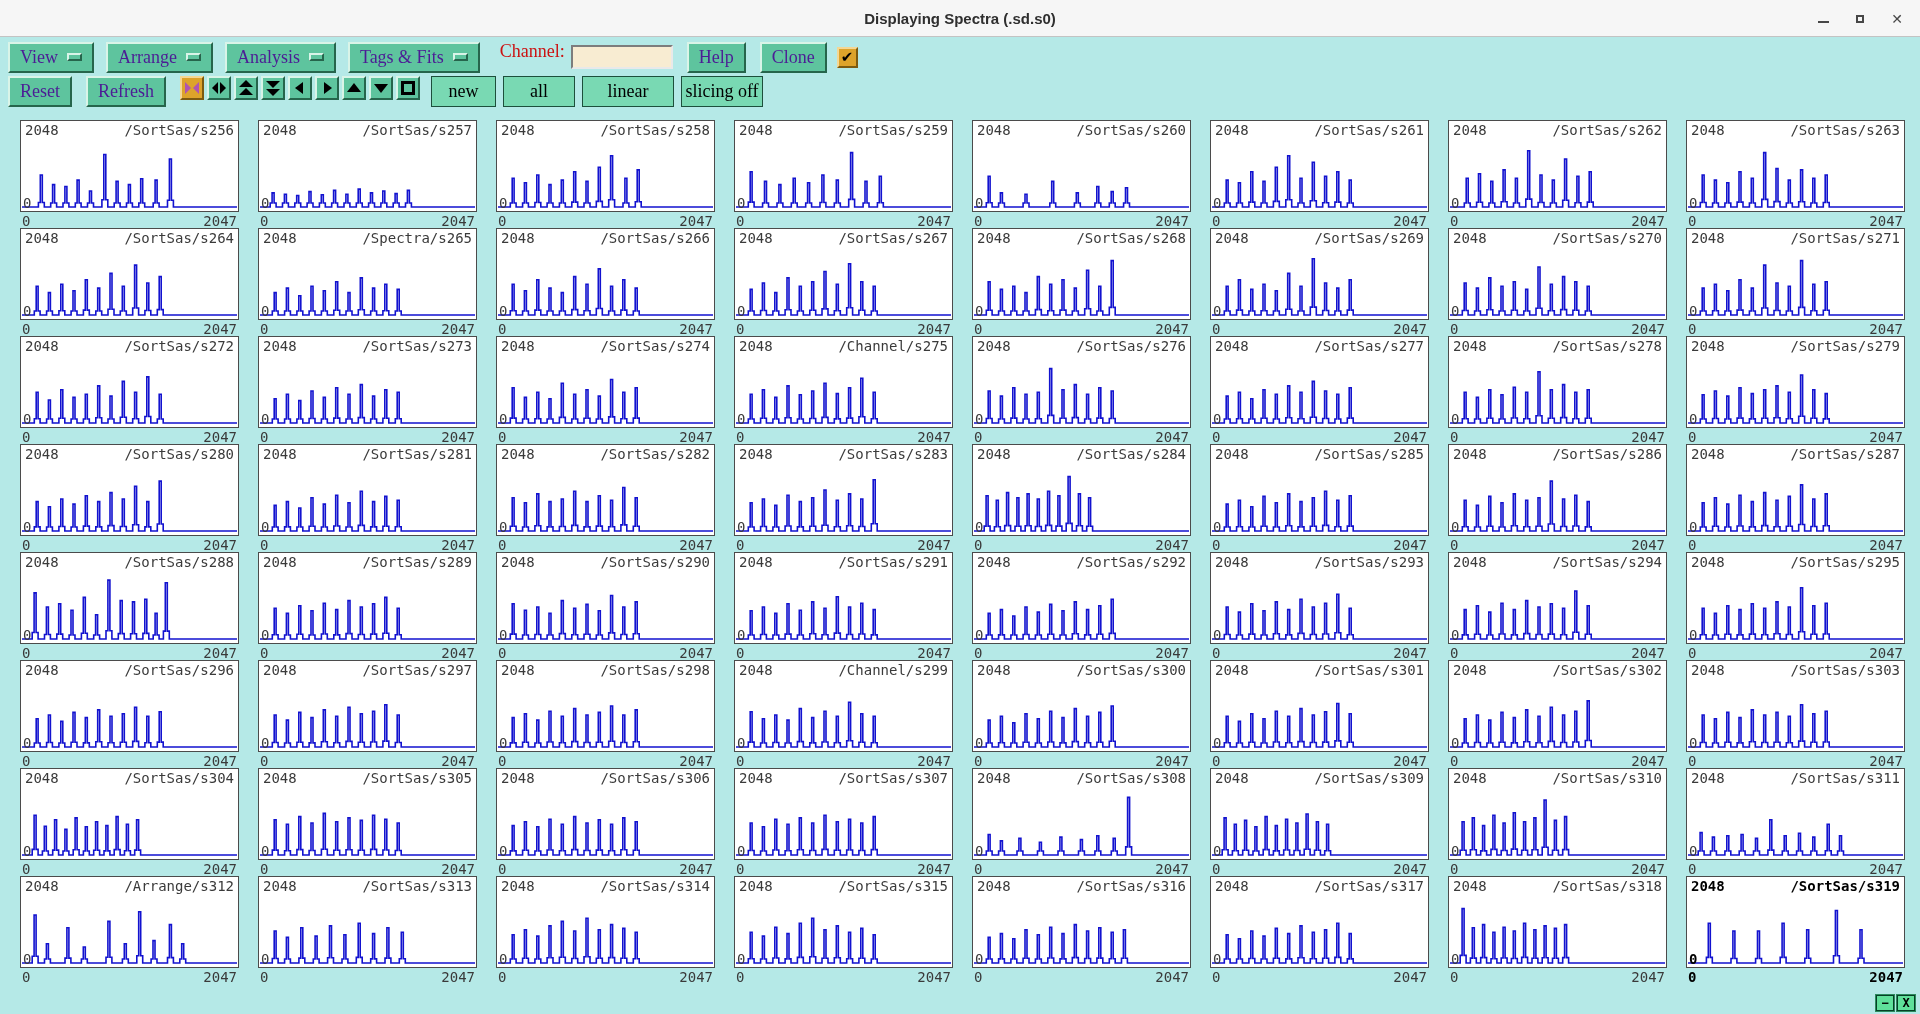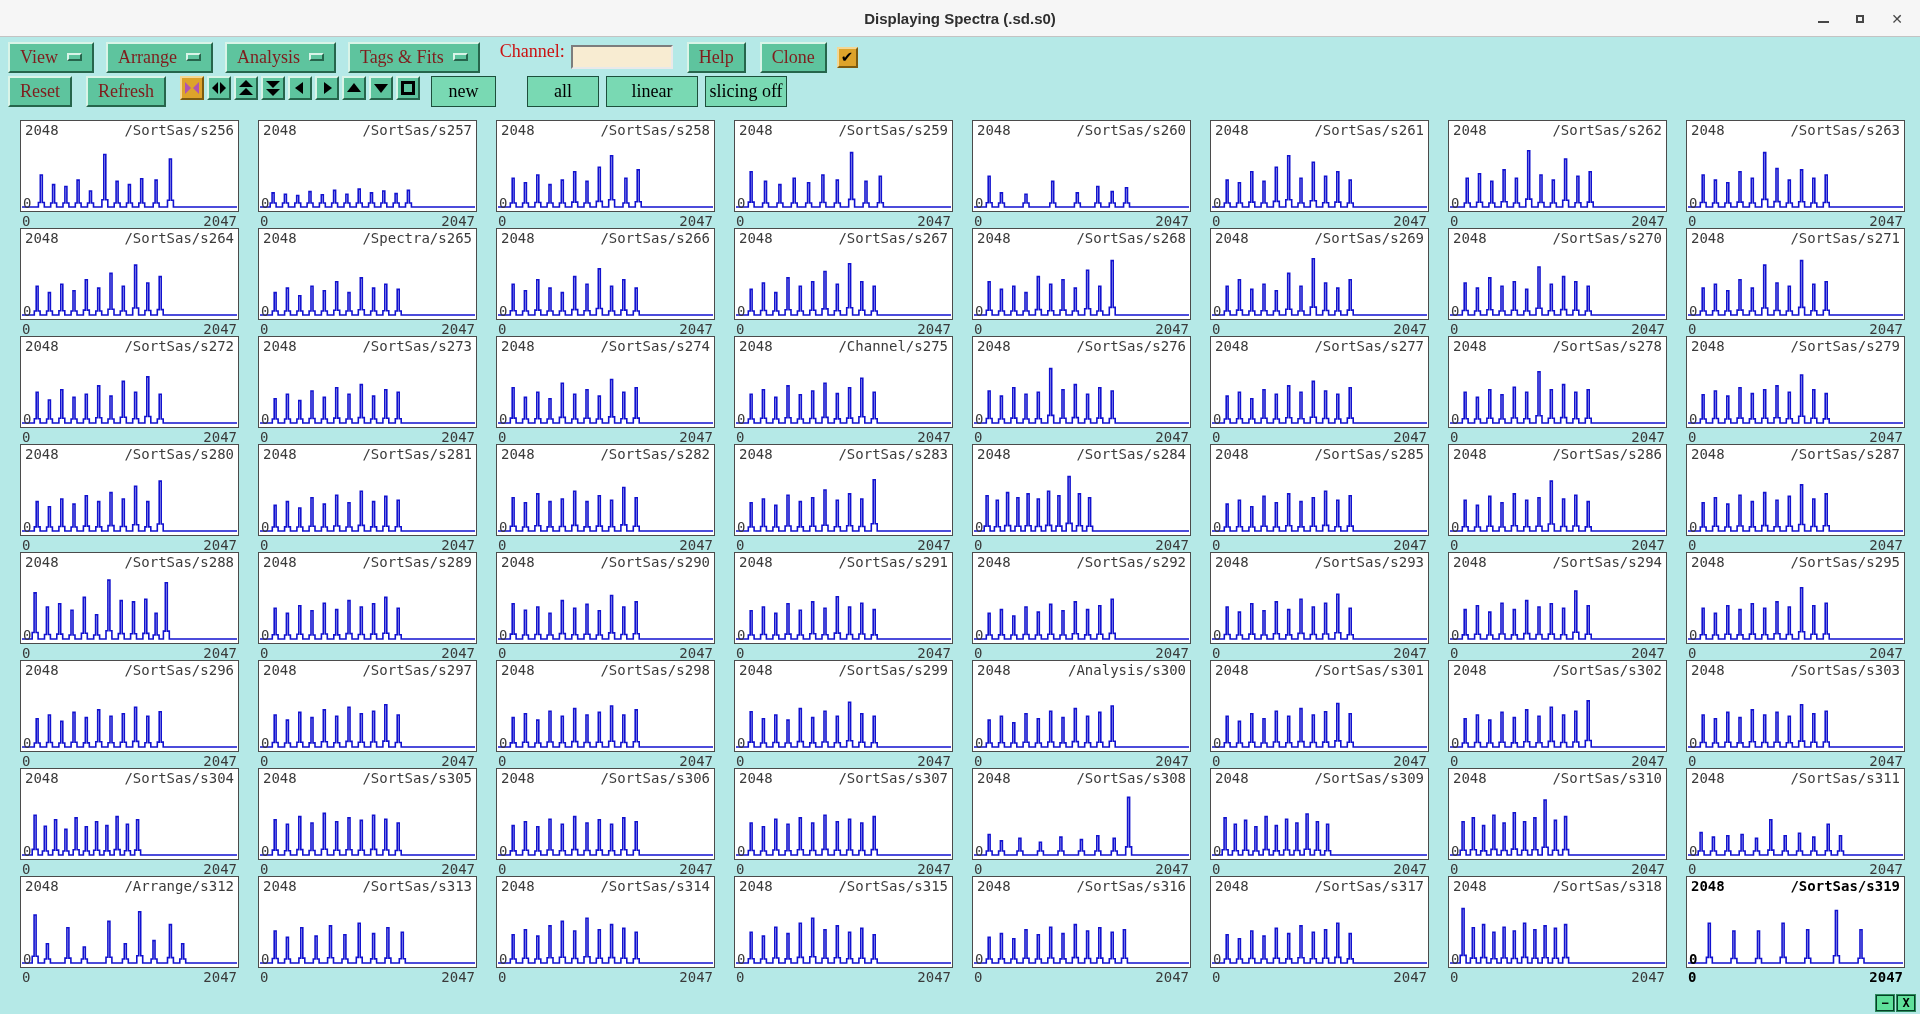--- a/index.html
+++ b/index.html
@@ -20,21 +20,21 @@
   .wc-max-box { width:8px; height:8px; border:2px solid #474747; }
   .wc-close-x { font-family:"DejaVu Sans", sans-serif; font-size:14px; font-weight:bold; color:#474747; line-height:1; }
 
   
   .app { position:absolute; left:0; top:38px; width:1920px; height:976px; background:#b5e9e7; }
 
   .menurow { position:absolute; left:8px; top:4px; height:30px; display:flex; align-items:center; }
   .toolrow { position:absolute; left:8px; top:38px; height:30px; display:flex; align-items:flex-start; }
 
   .btn { background:#5ec49e; border:2px solid; border-color:#d9f4e8 #26654c #26654c #d9f4e8;
-    color:#7f1d1d; font-family:"Liberation Serif", serif; font-size:18px; line-height:1;
+    color:#4c1d95; font-family:"Liberation Serif", serif; font-size:18px; line-height:1;
     padding:4px 10px 5px 10px; cursor:pointer; white-space:nowrap; }
   .menubtn { display:flex; align-items:center; gap:9px; margin-right:12px; }
   .mind { width:15px; height:8px; background:#5ec49e; border:2px solid;
     border-color:#d9f4e8 #26654c #26654c #d9f4e8; display:inline-block; }
 
   .channel-label { color:#cc1111; font-size:18px; margin:0 6px 12px 8px; }
   .channel-input { width:102px; height:24px; background:#f8ecd2; border:2px solid;
     border-color:#7d7d7d #e9e9e9 #e9e9e9 #7d7d7d; font-family:"DejaVu Sans Mono", monospace;
     font-size:14px; padding:0 4px; }
 
@@ -47,21 +47,21 @@
 
   .icobtn { width:24px; height:24px; background:#5ec49e; border:2px solid;
     border-color:#d9f4e8 #26654c #26654c #d9f4e8; display:flex; align-items:center;
     justify-content:center; margin-right:3px; cursor:pointer; padding:0; }
   .icobtn.orange { background:#dda32b; border-color:#f4d794 #7c5a10 #7c5a10 #f4d794; }
   .icobtn svg { display:block; }
 
   .flatbtn { background:#79d9b3; border:1px solid #1d4f3c; color:#000;
     font-family:"Liberation Serif", serif; font-size:18px; line-height:1;
     padding:5px 0 6px 0; text-align:center; cursor:pointer; margin-right:7px; }
-  .w-new { width:65px; } .w-all { width:72px;margin-left:24px; } .w-lin { width:92px; } .w-sli { width:82px; }
+  .w-new { width:65px; } .w-all { width:72px; } .w-lin { width:92px; } .w-sli { width:82px; }
 
   
   .grid { position:absolute; left:0; top:0; width:1920px; height:976px; }
   .cell { position:absolute; width:219px; font-family:"DejaVu Sans Mono", monospace;
     color:#3a3a3a; font-size:14px; }
   .plotbox { position:relative; width:219px; height:92px; background:#ffffff;
     border:1px solid #4b4b4b; cursor:pointer; }
   .plotbox svg { position:absolute; left:0; top:0; }
   .lbl-ymax { position:absolute; left:4px; top:1px; }
   .lbl-name { position:absolute; right:4px; top:1px; }
@@ -788,35 +788,35 @@
           <span class="">0</span>
           <span class="">2047</span>
         </div>
       </div>
       <div class="cell" style="left: 734px; top: 622px;">
         <div class="plotbox">
           <svg width="217" height="90" viewBox="0 0 217 90">
             <path d="M1 86 L13.3 86 L13.3 81.1 L15.2 81.1 L15.2 50.8 L17.1 50.8 L17.1 81.1 L19.1 81.1 L19.1 86 L25.6 86 L25.6 82.0 L27.4 82.0 L27.4 57.8 L29.4 57.8 L29.4 82.0 L31.4 82.0 L31.4 86 L37.9 86 L37.9 81.5 L39.8 81.5 L39.8 54.0 L41.8 54.0 L41.8 81.5 L43.8 81.5 L43.8 86 L50.1 86 L50.1 82.0 L52.0 82.0 L52.0 59.1 L54.0 59.1 L54.0 82.0 L56.0 82.0 L56.0 86 L62.4 86 L62.4 80.6 L64.3 80.6 L64.3 47.6 L66.3 47.6 L66.3 80.6 L68.3 80.6 L68.3 86 L74.8 86 L74.8 81.9 L76.7 81.9 L76.7 56.6 L78.7 56.6 L78.7 81.9 L80.7 81.9 L80.7 86 L87.0 86 L87.0 81.0 L89.0 81.0 L89.0 50.2 L91.0 50.2 L91.0 81.0 L93.0 81.0 L93.0 86 L99.3 86 L99.3 81.7 L101.3 81.7 L101.3 55.3 L103.3 55.3 L103.3 81.7 L105.3 81.7 L105.3 86 L111.7 86 L111.7 79.7 L113.6 79.7 L113.6 41.2 L115.6 41.2 L115.6 79.7 L117.6 79.7 L117.6 86 L123.9 86 L123.9 81.3 L125.8 81.3 L125.8 52.7 L127.8 52.7 L127.8 81.3 L129.8 81.3 L129.8 86 L136.3 86 L136.3 81.7 L138.2 81.7 L138.2 55.3 L140.2 55.3 L140.2 81.7 L142.2 81.7 L142.2 86 L216 86" fill="none" stroke="#1212cf" stroke-width="1.6"></path>
           </svg>
           <span class="lbl-ymax">2048</span>
-          <span class="lbl-name">/SortSas/s299</span>
+          <span class="lbl-name">/Channel/s299</span>
           <span class="lbl-yzero">0</span>
         </div>
         <div class="xlabels">
           <span class="">0</span>
           <span class="">2047</span>
         </div>
       </div>
       <div class="cell" style="left: 972px; top: 622px;">
         <div class="plotbox">
           <svg width="217" height="90" viewBox="0 0 217 90">
             <path d="M1 86 L13.3 86 L13.3 82.0 L15.2 82.0 L15.2 59.1 L17.1 59.1 L17.1 82.0 L19.1 82.0 L19.1 86 L25.6 86 L25.6 81.7 L27.4 81.7 L27.4 55.3 L29.4 55.3 L29.4 81.7 L31.4 81.7 L31.4 86 L37.9 86 L37.9 82.0 L39.8 82.0 L39.8 61.7 L41.8 61.7 L41.8 82.0 L43.8 82.0 L43.8 86 L50.1 86 L50.1 81.3 L52.0 81.3 L52.0 52.7 L54.0 52.7 L54.0 81.3 L56.0 81.3 L56.0 86 L62.4 86 L62.4 82.0 L64.3 82.0 L64.3 57.8 L66.3 57.8 L66.3 82.0 L68.3 82.0 L68.3 86 L74.8 86 L74.8 81.0 L76.7 81.0 L76.7 50.2 L78.7 50.2 L78.7 81.0 L80.7 81.0 L80.7 86 L87.0 86 L87.0 81.9 L89.0 81.9 L89.0 56.6 L91.0 56.6 L91.0 81.9 L93.0 81.9 L93.0 86 L99.3 86 L99.3 80.6 L101.3 80.6 L101.3 47.6 L103.3 47.6 L103.3 80.6 L105.3 80.6 L105.3 86 L111.7 86 L111.7 81.7 L113.6 81.7 L113.6 55.3 L115.6 55.3 L115.6 81.7 L117.6 81.7 L117.6 86 L123.9 86 L123.9 81.2 L125.8 81.2 L125.8 51.4 L127.8 51.4 L127.8 81.2 L129.8 81.2 L129.8 86 L136.3 86 L136.3 80.3 L138.2 80.3 L138.2 45.0 L140.2 45.0 L140.2 80.3 L142.2 80.3 L142.2 86 L216 86" fill="none" stroke="#1212cf" stroke-width="1.6"></path>
           </svg>
           <span class="lbl-ymax">2048</span>
-          <span class="lbl-name">/Analysis/s300</span>
+          <span class="lbl-name">/SortSas/s300</span>
           <span class="lbl-yzero">0</span>
         </div>
         <div class="xlabels">
           <span class="">0</span>
           <span class="">2047</span>
         </div>
       </div>
       <div class="cell" style="left: 1210px; top: 622px;">
         <div class="plotbox">
           <svg width="217" height="90" viewBox="0 0 217 90">

